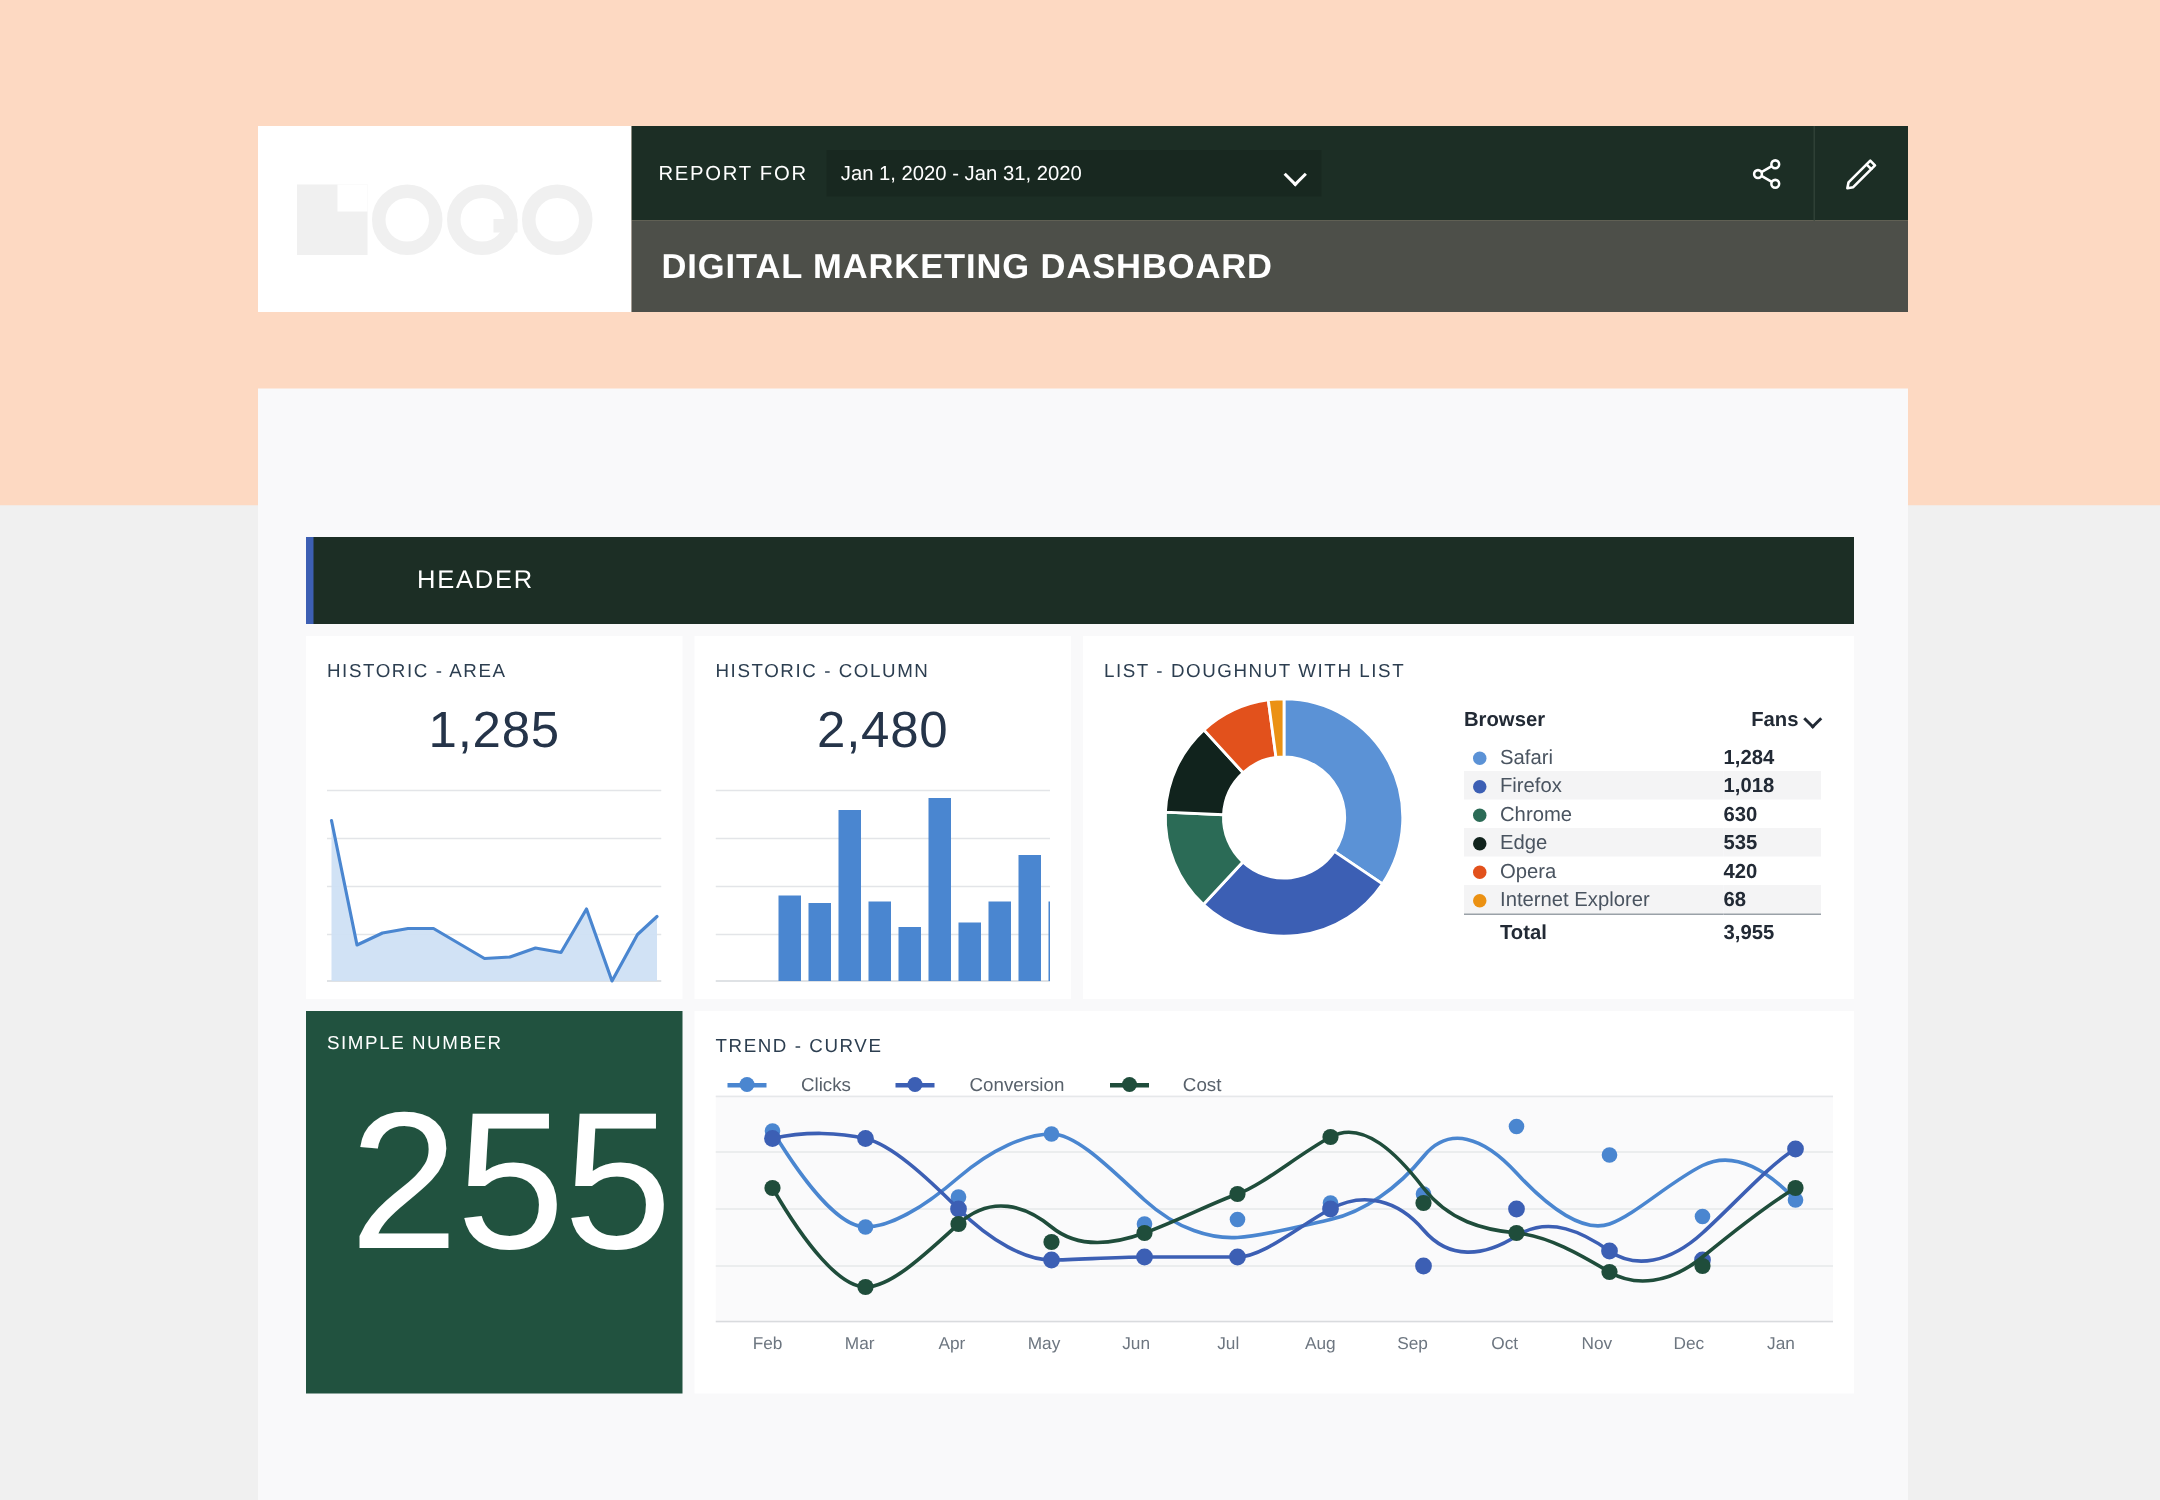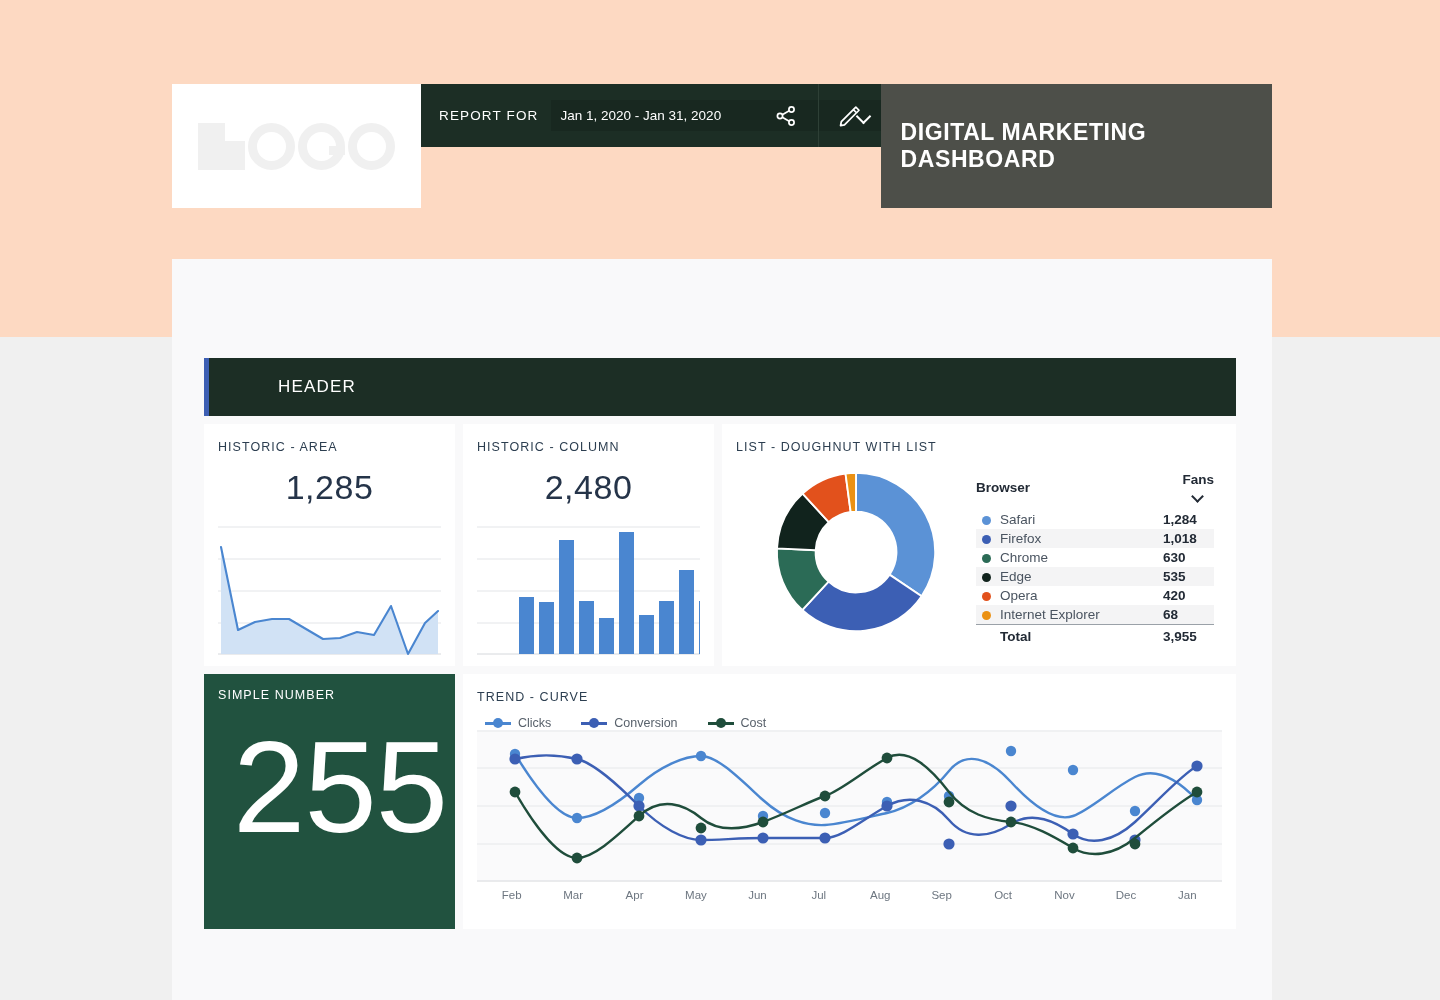--- a/index.html
+++ b/index.html
@@ -54,21 +54,21 @@
   }
   .logo-g {
     width: 47px; height: 47px; border-radius: 50%;
     border: 9px solid #f0f0f0; position: relative;
   }
   .logo-g::after {
     content:""; position:absolute; right:-9px; top:14px; width:16px; height:9px;
     background:#f0f0f0;
   }
 
-  .header-right { flex: 1; display: flex; }
+  .header-right { flex: 1; display: flex; flex-direction: column; }
   .header-top {
     height: 63px; background: #1c2e25;
     display: flex; align-items: center; position: relative;
   }
   .report-label {
     color: #ffffff; font-size: 13.5px; letter-spacing: 1.15px;
     margin-left: 18px; font-weight: 400; white-space: nowrap;
   }
   .date-select {
     margin-left: 12px; width: 330px; height: 31px;
@@ -148,21 +148,21 @@
   .tbl td.num { text-align: left; color: #222a35; font-weight: bold; }
   .dot {
     display: inline-block; width: 9px; height: 9px; border-radius: 50%;
     margin-right: 9px; margin-left: 6px; vertical-align: middle;
   }
   .tbl tr.total td {
     border-top: 1px solid #9aa1a8; padding-top: 4px;
     font-weight: bold; color: #222a35;
   }
   .tbl tr.total td.lbl { padding-left: 24px; }
-  .fans-head { display: inline-flex; align-items: center; gap: 5px; flex-direction: column; }
+  .fans-head { display: inline-flex; align-items: center; gap: 5px; }
   .chev-sm { width: 10px; height: 10px; position: relative; display:inline-block;}
   .chev-sm::before {
     content:""; position:absolute; left:0px; top:0px;
     width: 7px; height: 7px;
     border-right: 2px solid #222a35; border-bottom: 2px solid #222a35;
     transform: rotate(45deg);
   }
 
   
   .c-simple {
@@ -173,21 +173,21 @@
   .simple-val {
     position: absolute; left: 0; right: 8px; top: 48px;
     text-align: right; color: #ffffff;
     font-size: 130px; font-weight: 400; line-height: 1;
     letter-spacing: -1px;
   }
 
   
   .c-trend { width: 773px; height: 255px; padding: 16px 14px 8px 14px; }
   .legend { display: flex; gap: 30px; margin-top: 12px; padding-left: 8px; }
-  .legend-item { display: flex; align-items: center; gap: 7px; }
+  .legend-item { display: flex; align-items: center; gap: 23px; }
   .legend-line { width: 26px; height: 3px; position: relative; }
   .legend-line::after {
     content:""; position:absolute; left: 8px; top: -3.5px;
     width: 10px; height: 10px; border-radius: 50%;
     background: inherit;
   }
   .legend-item span { font-size: 12.5px; color: #58616b; }
 
   .axis-labels {
     display: flex; margin-top: 3px; padding: 0 4px;

